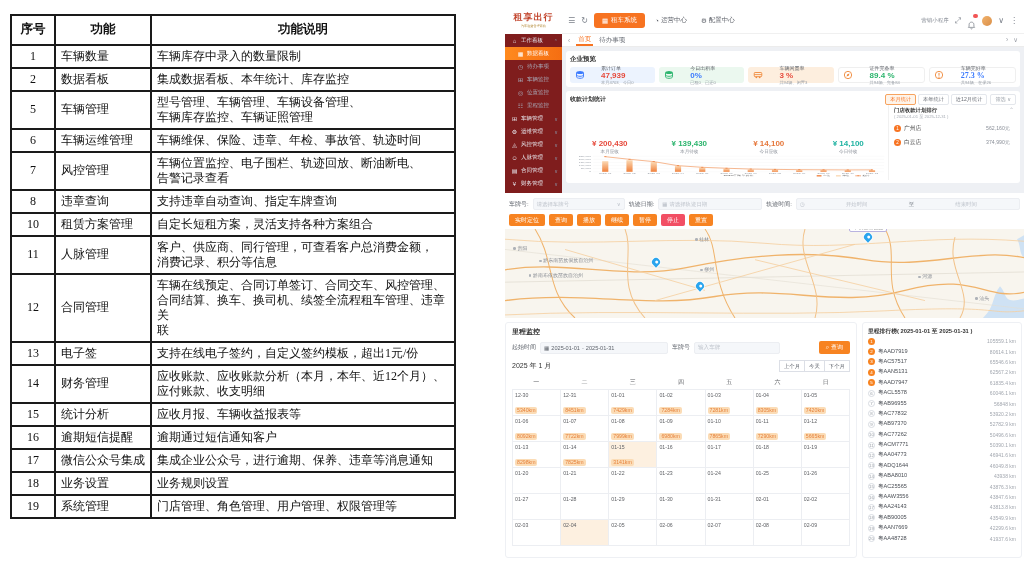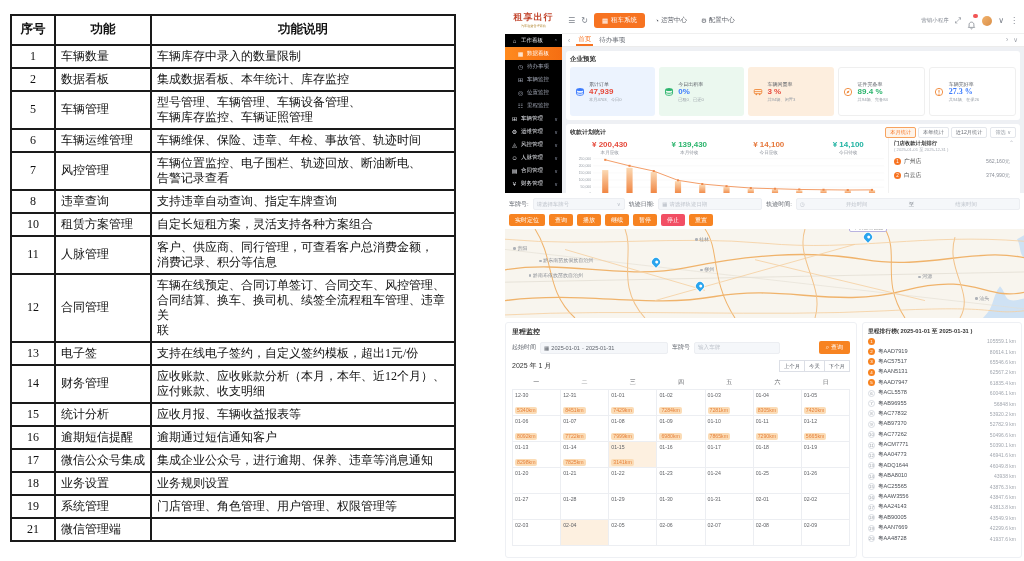--- a/index.html
+++ b/index.html
@@ -16,21 +16,21 @@
   .doc-table td.fn{width:96px;white-space:nowrap;}
   .doc-table td.desc{white-space:pre-line;}
 
   
   .shot{position:absolute;background:#fff;}
   .shot1{left:505px;top:8px;width:519px;height:185px;overflow:hidden;}
   .shot2{left:505px;top:195px;width:519px;height:123px;overflow:hidden;}
   .shot3{left:505px;top:322px;width:519px;height:239px;overflow:hidden;}
 
   
-  .sb{position:absolute;left:0;top:0;width:57px;height:100%;background:#000000;}
+  .sb{position:absolute;left:0;top:0;width:57px;height:100%;background:#7f1d1d;}
   .logo{background:#fff;height:26px;text-align:center;padding-top:3px;}
   .logo-t{font-size:9px;font-weight:bold;color:#c2452d;letter-spacing:1px;}
   .logo-s{font-size:3.5px;color:#b0852f;transform:scale(.9);}
   .sb-item{display:flex;align-items:center;gap:3px;height:13px;padding-left:6px;color:#c3c8d4;font-size:5.5px;}
   .sb-item .car{margin-left:auto;margin-right:4px;font-size:5px;color:#8a91a3;}
   .sb-item.group{color:#e8eaf0;}
   .sb-item.sub{padding-left:12px;color:#aab0bf;}
   .sb-item.active{background:linear-gradient(90deg,#ff8a1e,#f56e12);color:#fff;}
   .sb-ico{font-size:6px;width:7px;text-align:center;}
 
@@ -48,40 +48,40 @@
   .tabbar{position:absolute;left:57px;top:26px;right:0;height:13px;background:#fff;display:flex;align-items:center;
           gap:6px;padding:0 6px;border-bottom:1px solid #ececec;font-size:6.5px;color:#9a9ea6;}
   .tab-active{color:#f77321;border-bottom:2px solid #f77321;height:100%;display:flex;align-items:center;padding:0 2px;}
   .tab-plain{color:#6a6e76;}
   .tabbar .tr{margin-left:auto;display:flex;gap:5px;}
 
   .content{position:absolute;left:57px;top:39px;right:0;bottom:0;background:#eef0f4;padding:4px;}
   .ov-card{background:#fff;border-radius:3px;padding:4px;}
   .ov-label{font-size:6.5px;font-weight:bold;color:#333;margin-bottom:3px;}
   .cards{display:flex;gap:4px;}
-  .stat-card{flex:1;height:49px;border-radius:3px;display:flex;align-items:center;gap:3px;padding:0 3px;}
+  .stat-card{flex:1;height:16px;border-radius:3px;display:flex;align-items:center;gap:15px;padding:0 3px;}
   .stat-card.bordered{border:1px solid #efefef;}
   .sc-ico{width:13px;height:13px;border-radius:3px;display:flex;align-items:center;justify-content:center;flex:none;}
   .sc-col{min-width:0;}
   .sc-title{font-size:5px;color:#5b5f66;white-space:nowrap;}
   .sc-value{font-size:8px;font-weight:bold;line-height:1.15;white-space:nowrap;}
   .sc-sub{font-size:4.2px;color:#9aa0a8;white-space:nowrap;}
 
   .bill-card{background:#fff;border-radius:3px;margin-top:4px;padding:3px 4px;display:flex;flex-direction:column;height:92px;}
   .bill-head{display:flex;align-items:center;}
   .bill-title{font-size:6px;font-weight:bold;color:#333;}
   .bill-tabs{margin-left:auto;display:flex;gap:2px;align-items:center;}
   .btab{font-size:5.2px;color:#6a6e76;border:1px solid #e4e7ec;border-radius:2px;padding:1px 4px;background:#fff;}
   .btab.on{color:#f77321;border-color:#f7a35f;background:#fef4ea;}
   .bfilter{font-size:5.2px;color:#9aa0a8;border:1px solid #e4e7ec;border-radius:2px;padding:1px 4px;margin-left:3px;}
   .bill-body{display:flex;flex:1;min-height:0;}
   .bill-left{flex:1;display:flex;flex-direction:column;min-width:0;}
   .bill-stats{display:flex;padding:2px 0 1px;}
   .bstat{flex:1;text-align:center;}
-  .bstat .v{font-size:8px;font-weight:bold;}
+  .bstat .v{font-size:8px;font-weight:bold;margin-top:32px;}
   .bstat .l{font-size:4.6px;color:#8a8f98;margin-top:1px;}
   .rank-panel{width:128px;border-left:1px solid #f1f1f1;padding:2px 0 0 5px;position:relative;}
   .rp-title{font-size:5.4px;font-weight:bold;color:#333;}
   .rp-range{font-size:4.2px;color:#a8adb5;}
   .rp-caret{position:absolute;right:2px;top:1px;font-size:6px;color:#b8bcc4;}
   .rp-item{display:flex;align-items:center;gap:3px;margin-top:5px;}
   .rp-badge{width:7px;height:7px;border-radius:50%;background:#f77321;color:#fff;font-size:4.5px;
             display:flex;align-items:center;justify-content:center;}
   .rp-name{font-size:5.8px;color:#444;}
   .rp-val{margin-left:auto;margin-right:6px;font-size:5.2px;color:#8a8f98;}
@@ -227,25 +227,20 @@
         </tr>
         <tr>
           <td class="num">18</td>
           <td class="fn">业务设置</td>
           <td class="desc">业务规则设置</td>
         </tr>
         <tr>
           <td class="num">19</td>
           <td class="fn">系统管理</td>
           <td class="desc">门店管理、角色管理、用户管理、权限管理等</td>
-        </tr>
-        <tr>
-          <td class="num">21</td>
-          <td class="fn">微信管理端</td>
-          <td class="desc"></td>
         </tr>
       </tbody>
   </table>
 
   <div class="shot shot1">
     <aside class="sb">
       <div class="logo">
         <div class="logo-t">租享出行</div>
         <div class="logo-s">汽车租赁管理系统</div>
       </div>

